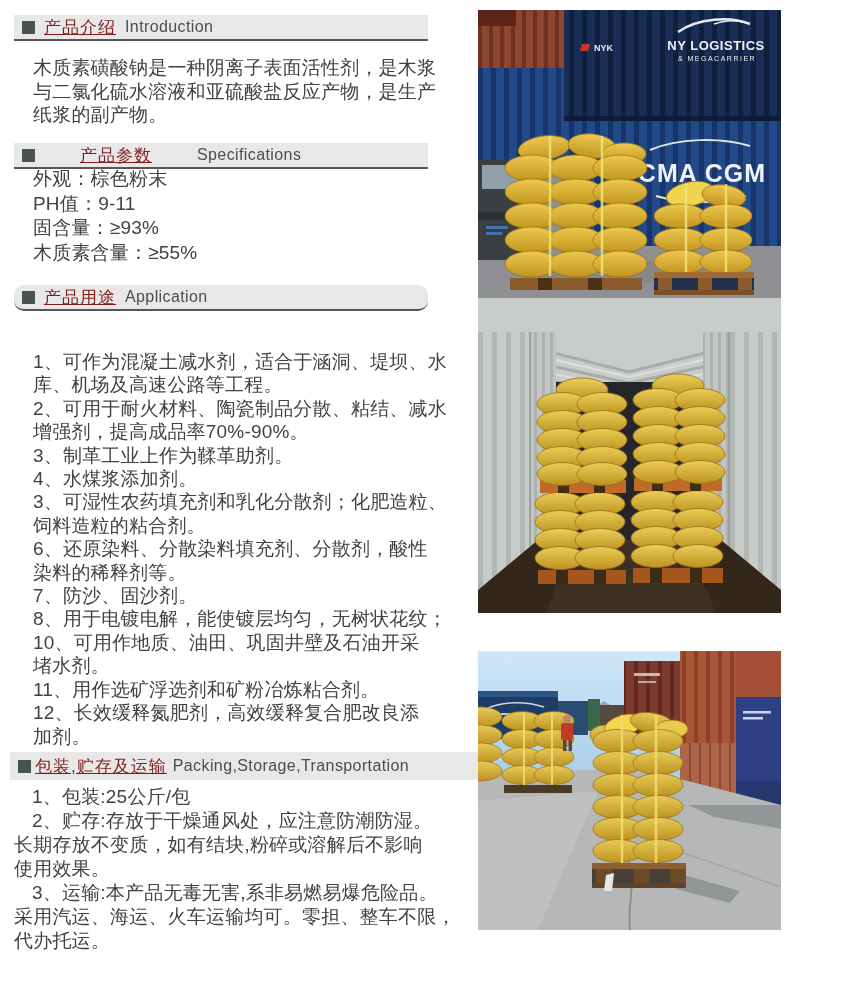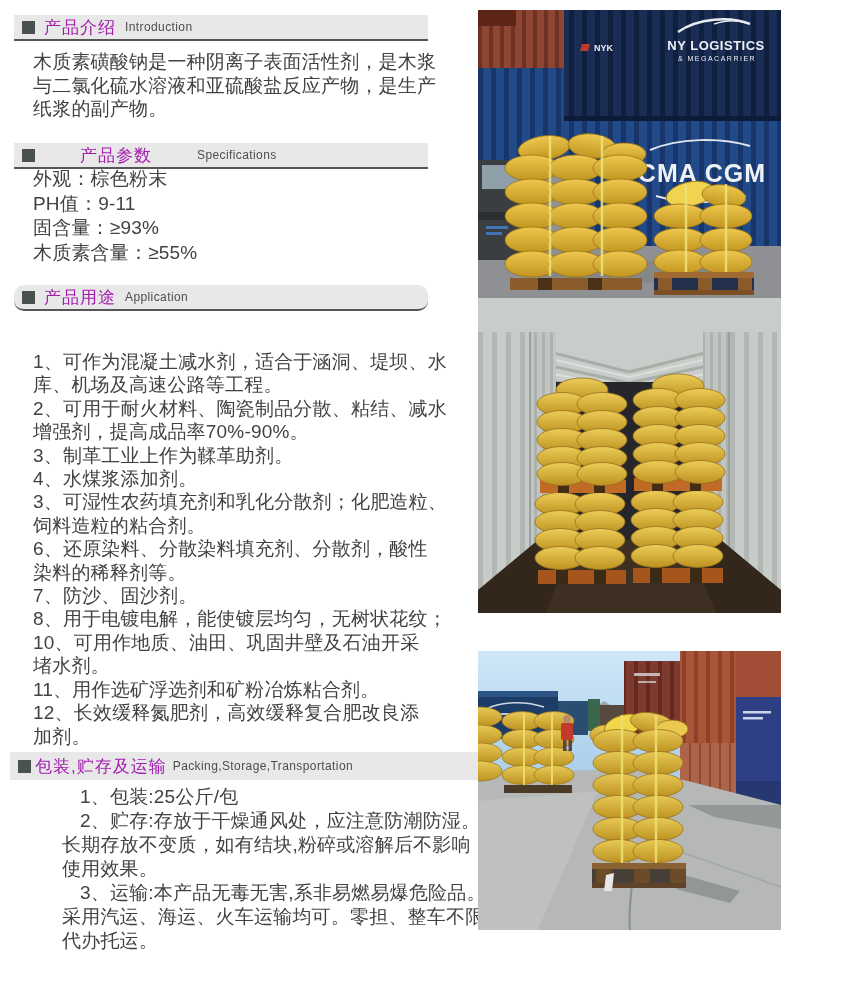--- a/index.html
+++ b/index.html
@@ -4,37 +4,37 @@
 <style>
   html,body{margin:0;padding:0;background:#fff;}
   .page{position:relative;width:850px;height:990px;background:#ffffff;overflow:hidden;
         font-family:"Liberation Sans","DejaVu Sans",sans-serif;color:#424242;}
 
   
   .bar{position:absolute;left:14px;width:414px;height:26px;background:#e8e8e8;
        display:flex;align-items:center;box-sizing:border-box;padding-left:8px;}
   .bar.rule{border-bottom:2px solid #565656;}
   .bar .sq{width:13px;height:13px;background:#4a5250;margin-right:9px;flex:none;}
-  .bar .zh{font-size:17px;color:#a21caf;letter-spacing:1px;white-space:pre;}
-  .bar .en{font-size:12px;color:#4e4e4e;margin-left:9px;letter-spacing:.4px;white-space:pre;}
+  .bar .zh{font-size:17px;color:#7f1d1d;letter-spacing:1px;white-space:pre;text-decoration:underline;}
+  .bar .en{font-size:16px;color:#4e4e4e;margin-left:9px;letter-spacing:.4px;white-space:pre;}
   #bar-intro{top:15px;}
   #bar-specs{top:143px;gap:36px;}
   #bar-app{top:285px;border-radius:10px;}
   #bar-packing{top:752px;left:10px;width:500px;height:28px;}
   #bar-packing .sq{margin-right:4px;}
   #bar-packing .en{margin-left:6px;}
 
   
   .block{position:absolute;font-size:19px;letter-spacing:.2px;color:#424242;}
   .block p{margin:0;white-space:pre;}
-  #intro-text{left:33px;top:50px;line-height:23.5px;}
+  #intro-text{left:33px;top:56px;line-height:23.5px;}
   #specs-list{left:33px;top:167px;line-height:24.5px;}
   #app-list{left:33px;top:306px;line-height:23.4px;margin-top:44px;}
   #packing-list{left:14px;top:785px;line-height:24px;}
-  #packing-list p{text-indent:18px;margin-left:48px;}
+  #packing-list p{text-indent:18px;}
 
   
   .photo{position:absolute;left:478px;width:303px;overflow:hidden;background:#c9cdc9;}
   #photo-1{top:10px;height:360px;}
   #photo-2{top:332px;height:281px;}
   #photo-3{top:651px;height:279px;}
   .photo svg{display:block;}
 </style>
 </head>
 <body>

